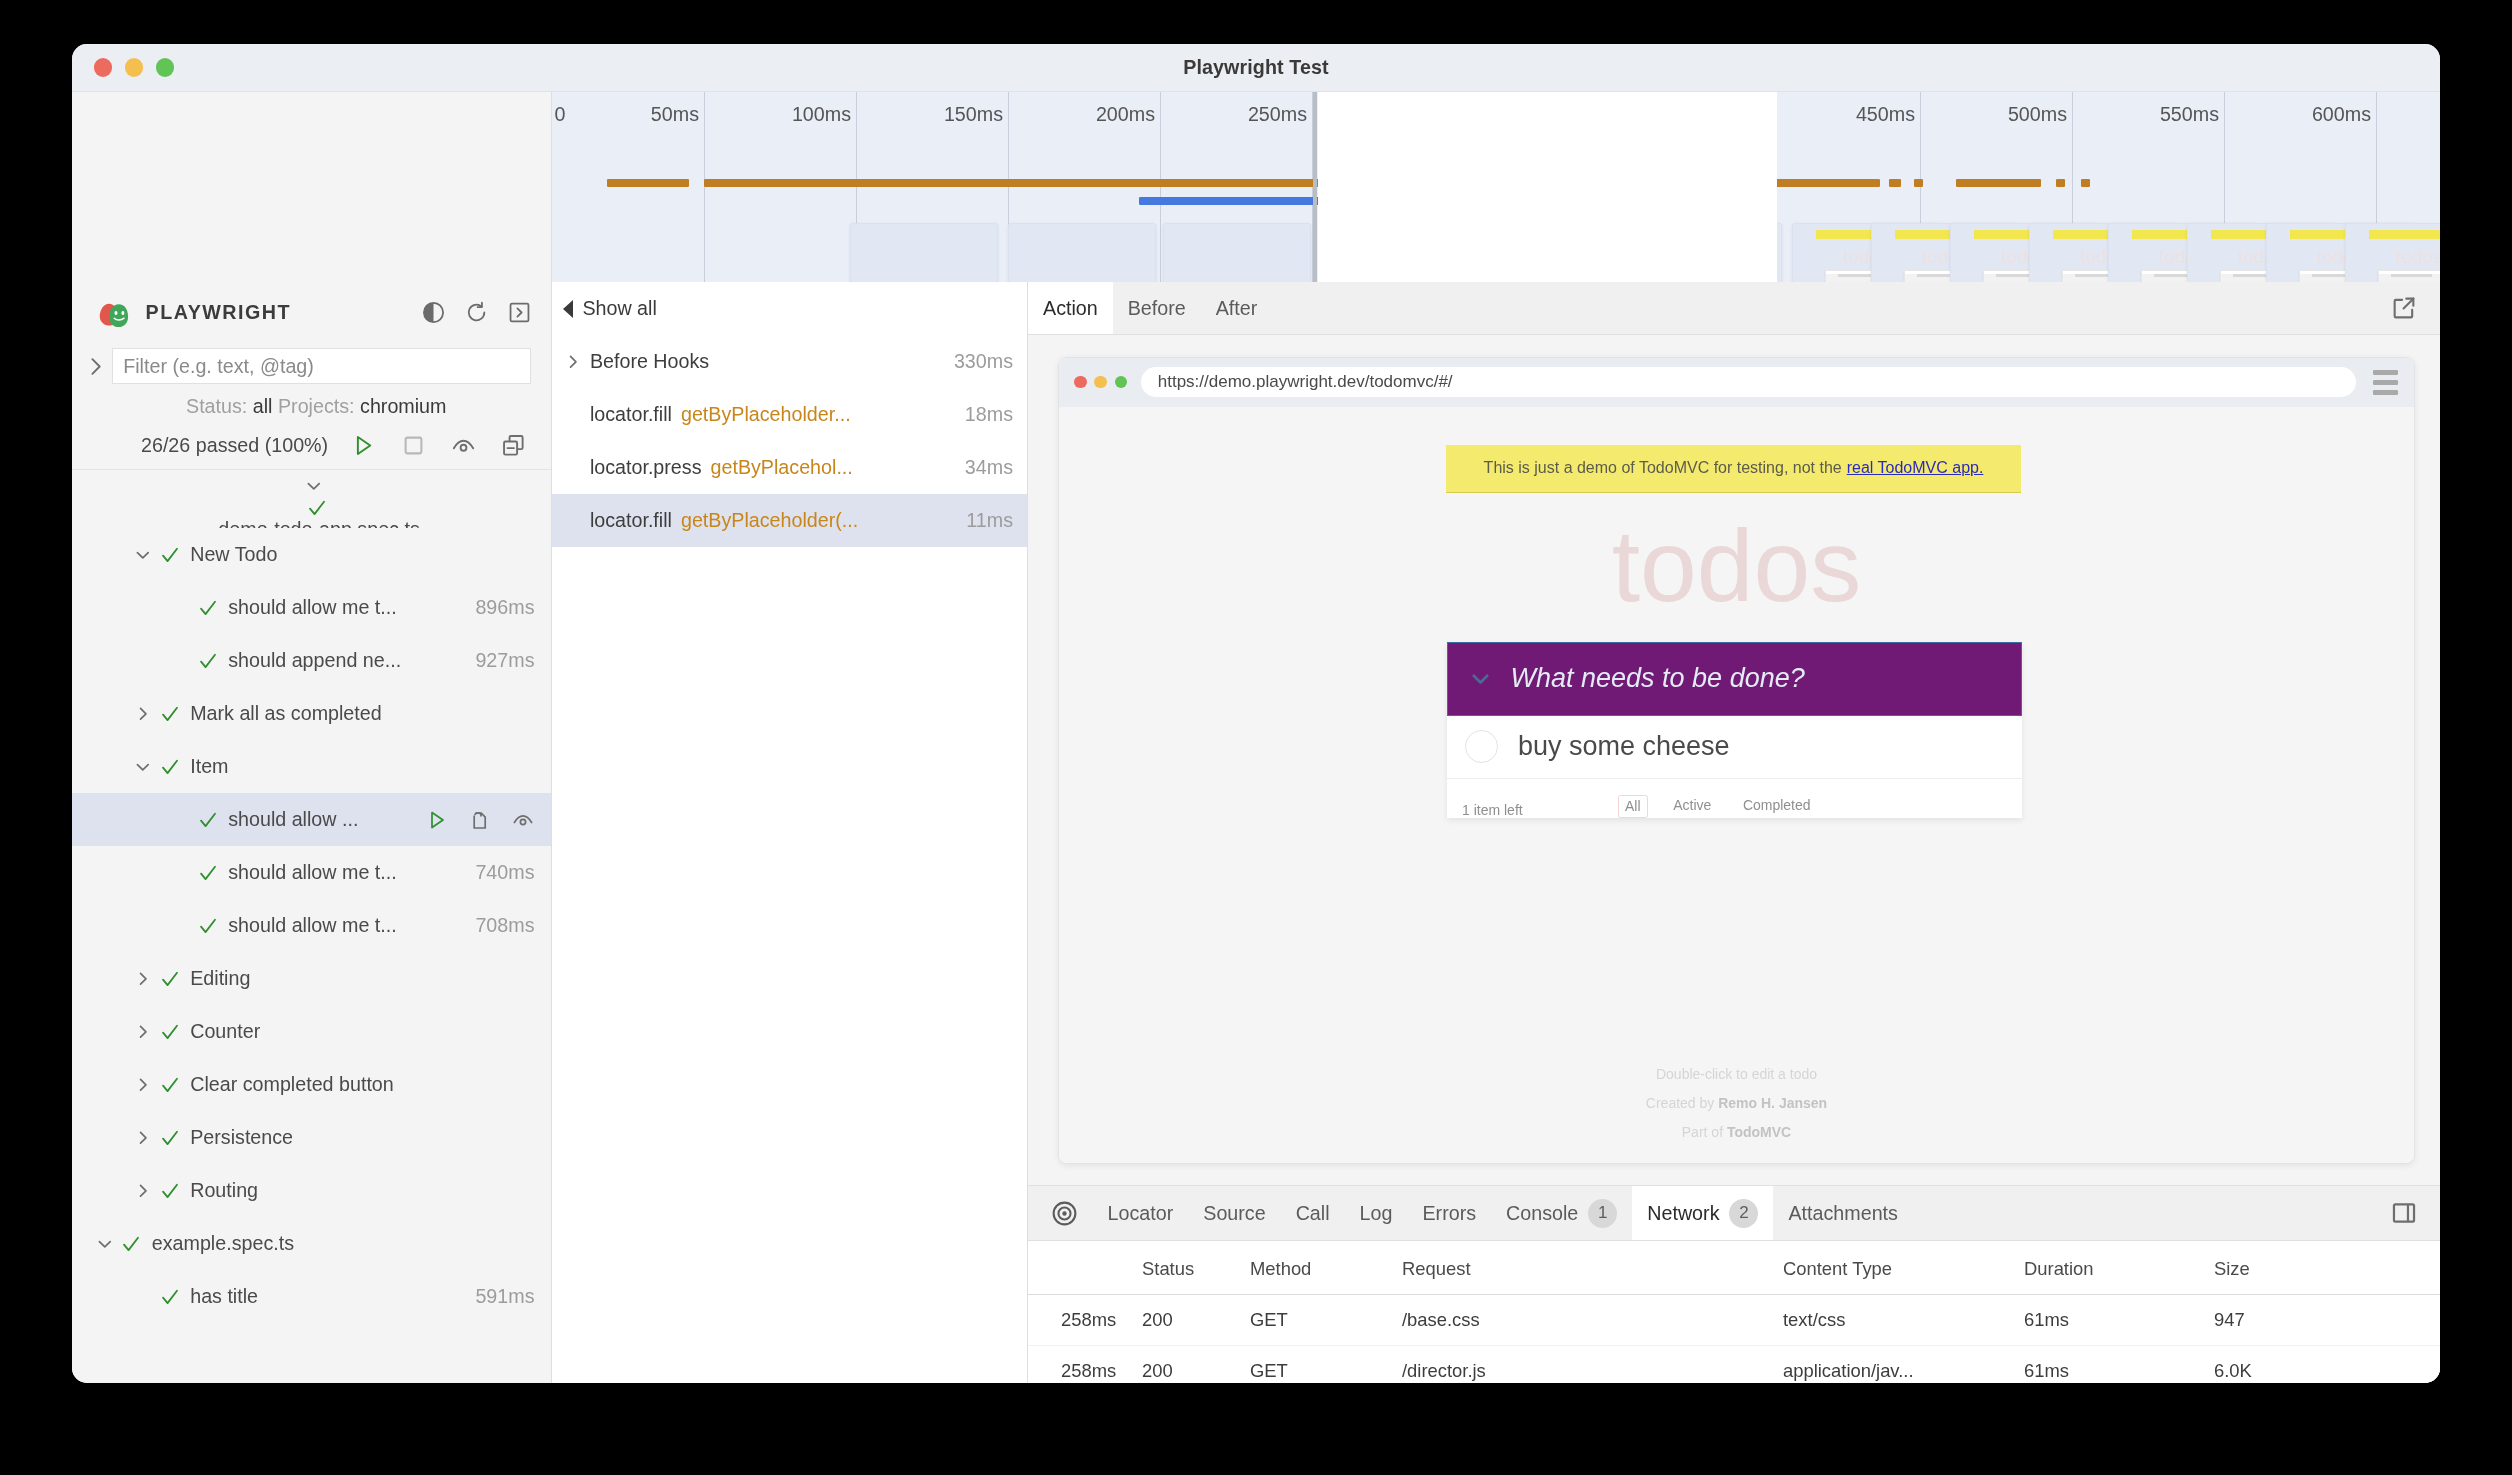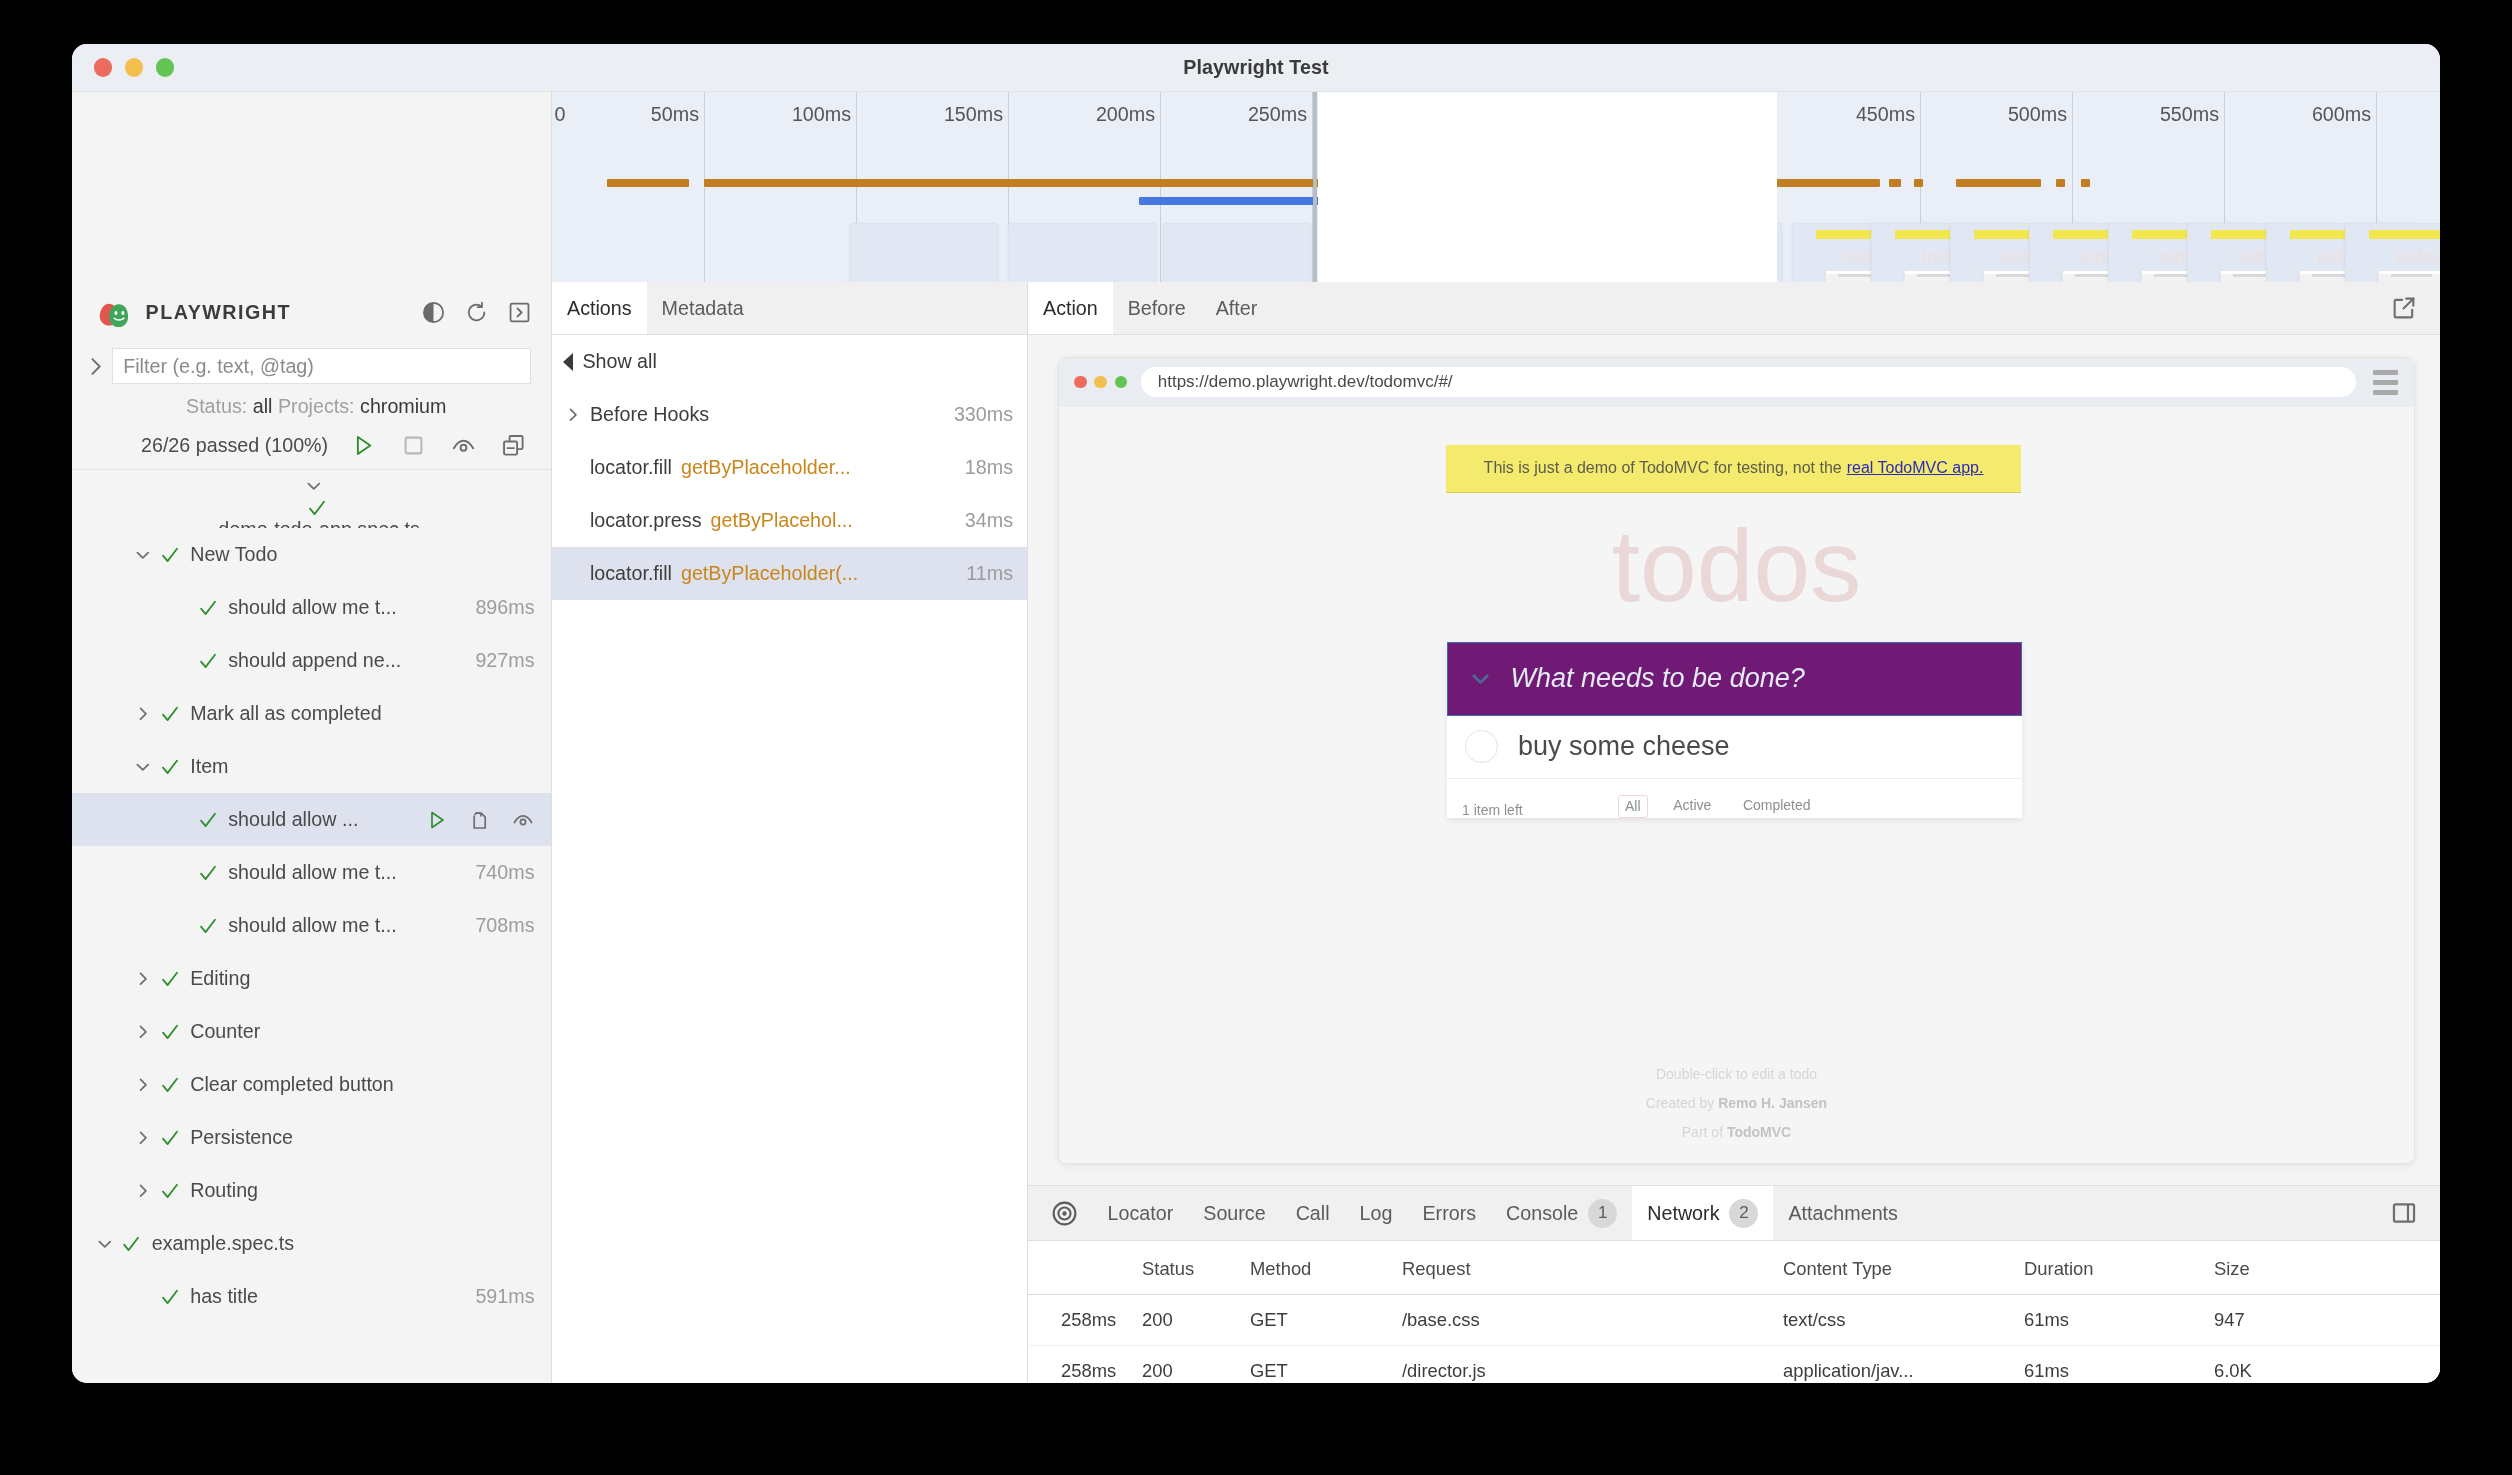--- a/index.html
+++ b/index.html
@@ -715,28 +715,20 @@
               <path d="M4.5 13l5 6L20 5.2" fill="none" stroke="currentColor" stroke-width="2" stroke-linecap="round" stroke-linejoin="round"></path>
             </svg>
             <span class="tlabel">has title</span>
             <span class="tdur">591ms</span>
           </div>
           <div class="trow" style="padding-left: 60px;"></div>
         </div>
     </div>
 
     <div id="actions">
-      <div class="tabstrip" id="actions-tabs">
-          <div class="tab active">
-            <span>Actions</span>
-          </div>
-          <div class="tab">
-            <span>Metadata</span>
-          </div>
-        </div>
       <div id="showall">
         <span class="leftcaret"></span>
         <span>Show all</span>
       </div>
       <div id="actions-list">
           <div class="arow">
             <svg class="chev" viewBox="0 0 24 24">
               <path d="M9.5 6l6 6-6 6" fill="none" stroke="currentColor" stroke-width="1.9" stroke-linecap="round" stroke-linejoin="round"></path>
             </svg>
             <span class="aname">Before Hooks</span>

